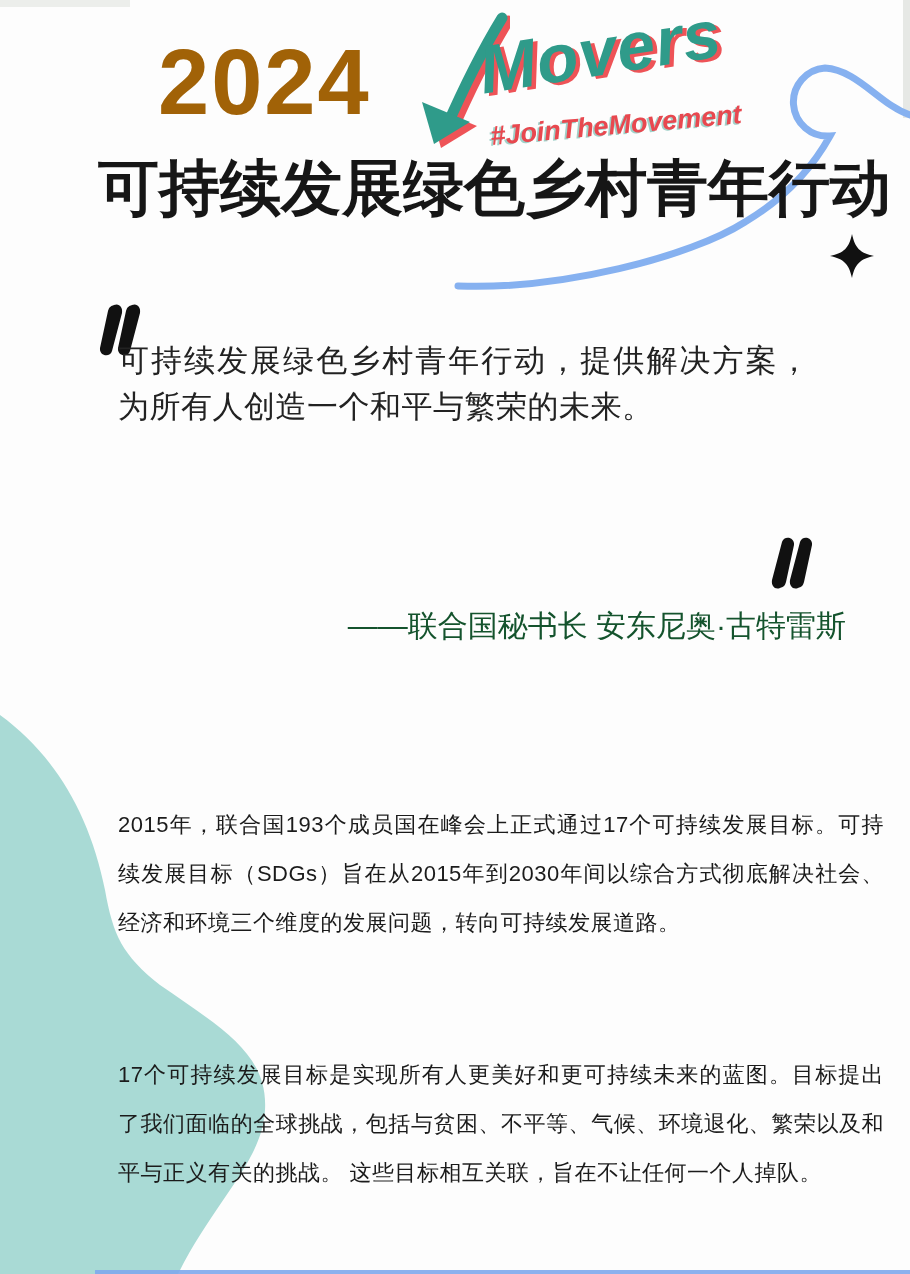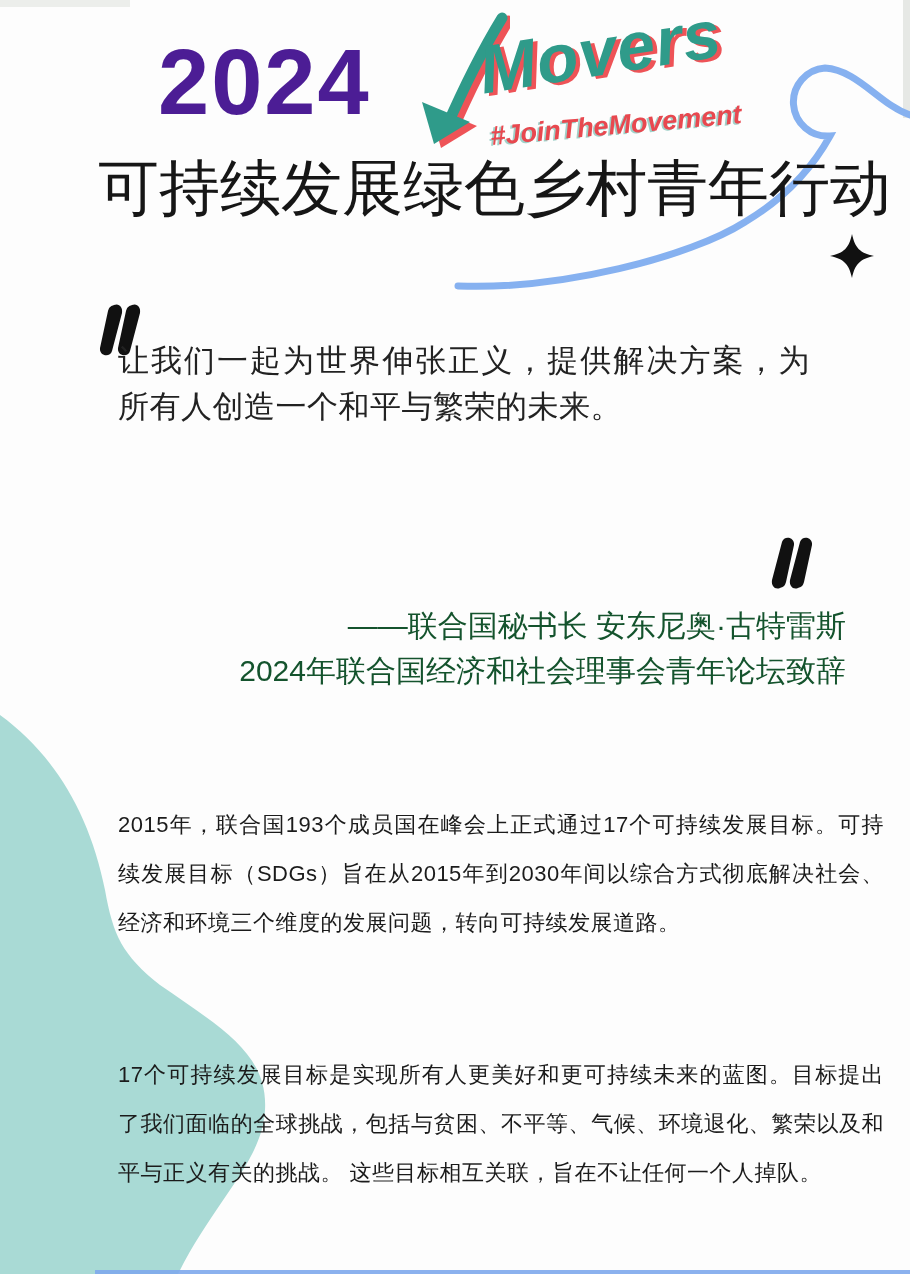--- a/index.html
+++ b/index.html
@@ -17,21 +17,21 @@
   .edge-right { position:absolute; right:0; top:0; width:7px; height:118px; background:#e6e8e5; }
   .edge-top { position:absolute; left:0; top:0; width:130px; height:7px; background:#eceeeb; }
 
   
   .blob { position:absolute; left:0; top:700px; width:320px; height:574px; z-index:0; }
 
   
   .year {
     position:absolute; left:158px; top:30px;
     font-size:92px; font-weight:900; letter-spacing:2px;
-    color:#4c1d95; z-index:3;text-align:center;
+    color:#a16207; z-index:3;text-align:center;
   }
   .movers {
     position:absolute; left:478px; top:12px;
     font-size:68px; font-weight:900; font-style:italic;
     color:#2f9b8a;
     text-shadow:4px 3px 0 #ee5357;
     transform:rotate(-9deg);
     letter-spacing:1px;
     z-index:3;
   }
@@ -40,21 +40,21 @@
     font-size:27px; font-weight:800; font-style:italic;
     color:#e8484f;
     text-shadow:-2px 1px 0 rgba(47,155,138,0.45);
     transform:rotate(-5deg);
     z-index:3;
   }
   .arrow-svg { position:absolute; left:420px; top:8px; z-index:3; }
   .swirl-svg { position:absolute; left:440px; top:50px; z-index:1; }
   .main-title {
     position:absolute; left:98px; top:148px; width:790px;
-    font-size:61px; font-weight:400; letter-spacing:0px;
+    font-size:61px; font-weight:700; letter-spacing:0px;
     color:#161616; white-space:nowrap; z-index:2;
   }
   .sparkle-svg { position:absolute; left:828px; top:232px; z-index:2; }
 
   
   .quote-open { position:absolute; left:96px; top:303px; z-index:2; }
   .quote-close { position:absolute; left:768px; top:532px; transform:rotate(180deg); z-index:2; }
   .quote-text {
     position:absolute; left:118px; top:338px; width:692px;
     font-size:31px; line-height:46px; color:#222222;
@@ -115,31 +115,30 @@
   <svg class="sparkle-svg" width="48" height="48" viewBox="0 0 48 48" xmlns="http://www.w3.org/2000/svg">
     <path d="M24,2 C27,16 32,21 46,24 C32,27 27,32 24,46 C21,32 16,27 2,24 C16,21 21,16 24,2 Z" fill="#111111"></path>
   </svg>
 
   <svg class="quote-open" width="48" height="58" viewBox="0 0 48 58" xmlns="http://www.w3.org/2000/svg">
     <path d="M18,2 C23,0 27,4 26,10 L16,48 C14,55 3,53 4,45 L12,8 C13,4 15,3 18,2 Z" fill="#111111"></path>
     <path d="M36,2 C41,0 45,4 44,10 L34,48 C32,55 21,53 22,45 L30,8 C31,4 33,3 36,2 Z" fill="#111111"></path>
   </svg>
 
   <div class="quote-text">
-    <div class="zh">让我们一起为世界伸张正义，提供解决方案，为所有人创造一个和平与繁荣的未来。</div>
+    <div class="zh">可持续发展绿色乡村青年行动，提供解决方案，为所有人创造一个和平与繁荣的未来。</div>
   </div>
 
   <svg class="quote-close" width="48" height="58" viewBox="0 0 48 58" xmlns="http://www.w3.org/2000/svg">
     <path d="M18,2 C23,0 27,4 26,10 L16,48 C14,55 3,53 4,45 L12,8 C13,4 15,3 18,2 Z" fill="#111111"></path>
     <path d="M36,2 C41,0 45,4 44,10 L34,48 C32,55 21,53 22,45 L30,8 C31,4 33,3 36,2 Z" fill="#111111"></path>
   </svg>
 
   <div class="attribution">
     <div>——联合国秘书长 安东尼奥·古特雷斯</div>
-    <div>2024年联合国经济和社会理事会青年论坛致辞</div>
   </div>
 
   <div class="para para1">2015年，联合国193个成员国在峰会上正式通过17个可持续发展目标。可持续发展目标（SDGs）旨在从2015年到2030年间以综合方式彻底解决社会、经济和环境三个维度的发展问题，转向可持续发展道路。</div>
   <div class="para para2">17个可持续发展目标是实现所有人更美好和更可持续未来的蓝图。目标提出了我们面临的全球挑战，包括与贫困、不平等、气候、环境退化、繁荣以及和平与正义有关的挑战。 这些目标相互关联，旨在不让任何一个人掉队。</div>
 
   <div class="bottom-strip"></div>
 
 </div>
 
 </body></html>

